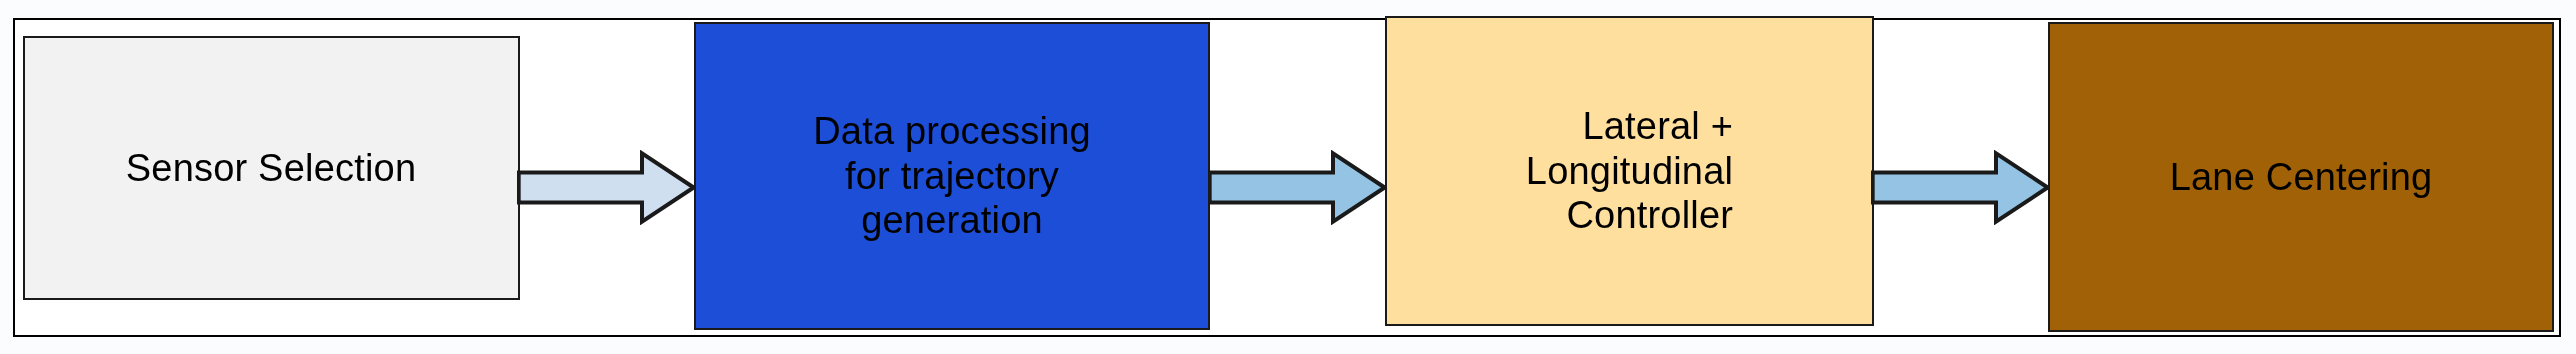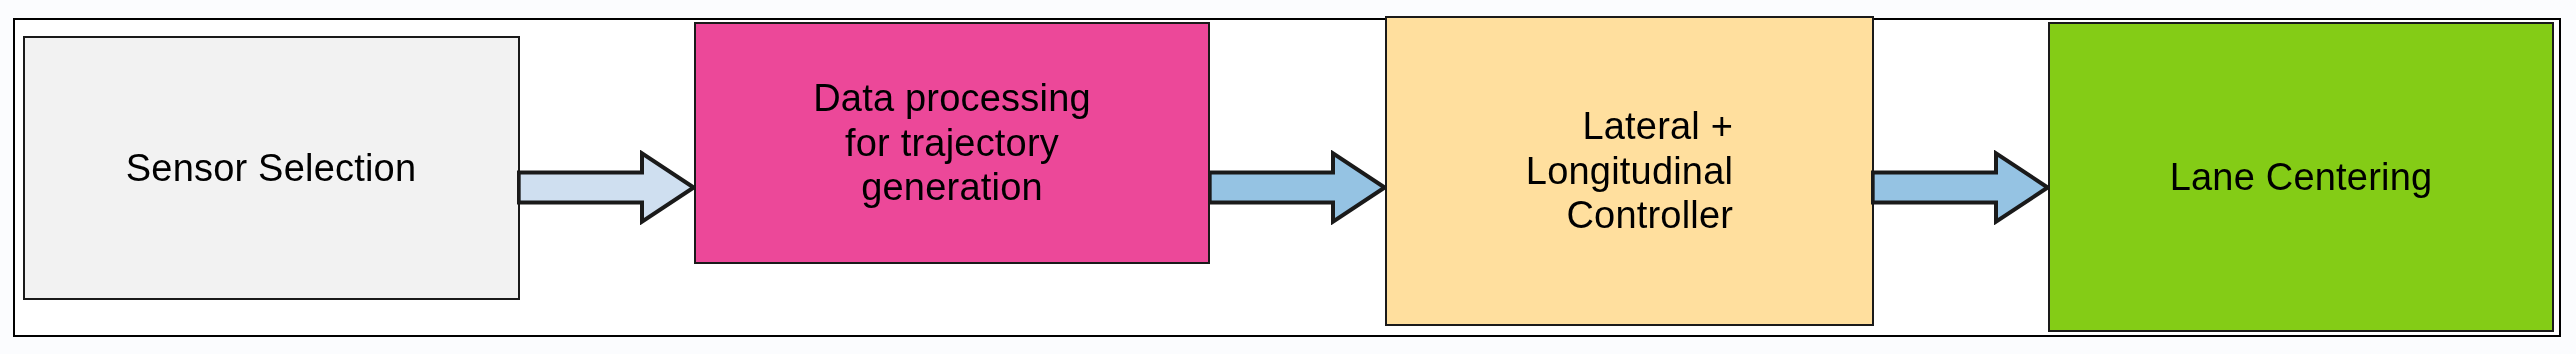--- a/index.html
+++ b/index.html
@@ -45,23 +45,23 @@
     text-align: center;
     color: #000000;
     font-size: 38px;
     line-height: 1.18;
     letter-spacing: 0.2px;
     padding: 3.3px 8.3px;
     white-space: pre-line;
   }
 
   .stage-1 { left: 22.5px;   top: 36px; width: 497px; height: 264px; background: #f2f2f2; }
-  .stage-2 { left: 694px;  top: 22px; width: 516px; height: 242px; background: #ec4899; }
+  .stage-2 { left: 694px;  top: 22px; width: 516px; height: 308px; background: #1d4ed8; }
   .stage-3 { left: 1385px; top: 16px; width: 489px; height: 310px; background: #ffdf9e; text-align: right; }
-  .stage-4 { left: 2048px; top: 22px; width: 506px; height: 310px; background: #84cc16; }
+  .stage-4 { left: 2048px; top: 22px; width: 506px; height: 310px; background: #a16207; }
 
   
   .arrow {
     position: absolute;
     top: 150px;
     height: 75px;
   }
   .arrow-1 { left: 517px;  width: 180px; }
   .arrow-2 { left: 1208px; width: 180px; }
   .arrow-3 { left: 1871px; width: 180px; }

